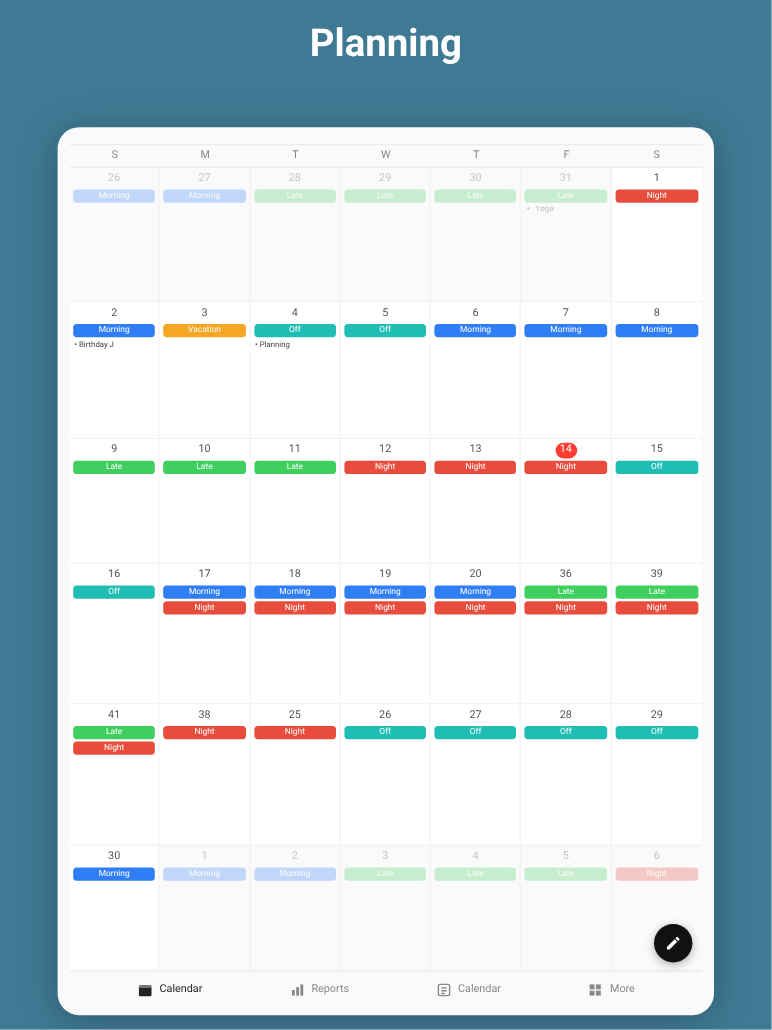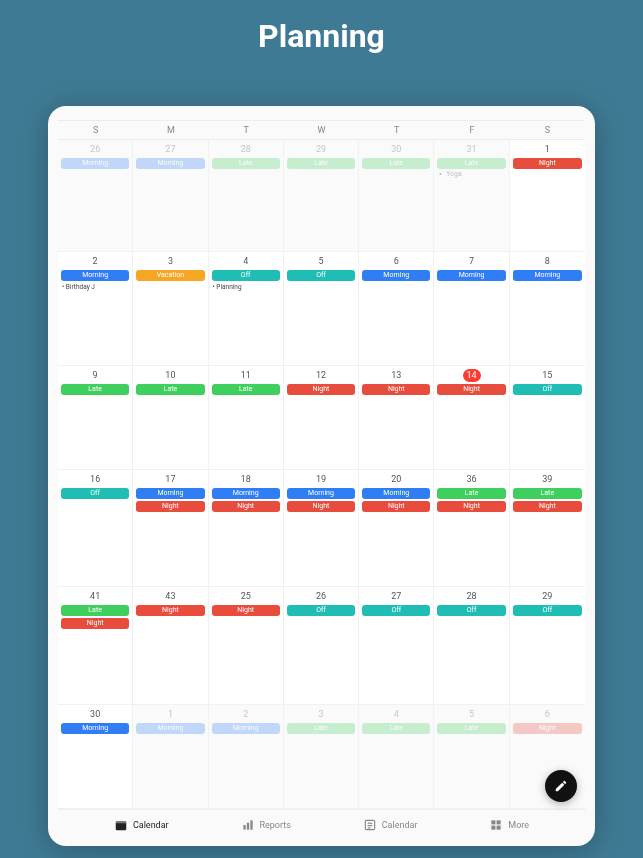--- a/index.html
+++ b/index.html
@@ -294,21 +294,21 @@
         <div class="day-num">39</div>
         <div class="shift" style="background: rgb(63, 207, 94);">Late</div>
         <div class="shift" style="background: rgb(231, 76, 60);">Night</div>
       </div>
       <div class="day-cell">
         <div class="day-num">41</div>
         <div class="shift" style="background: rgb(63, 207, 94);">Late</div>
         <div class="shift" style="background: rgb(231, 76, 60);">Night</div>
       </div>
       <div class="day-cell">
-        <div class="day-num">43</div>
+        <div class="day-num">38</div>
         <div class="shift" style="background: rgb(231, 76, 60);">Night</div>
       </div>
       <div class="day-cell">
         <div class="day-num">25</div>
         <div class="shift" style="background: rgb(231, 76, 60);">Night</div>
       </div>
       <div class="day-cell">
         <div class="day-num">26</div>
         <div class="shift" style="background: rgb(31, 189, 179);">Off</div>
       </div>

